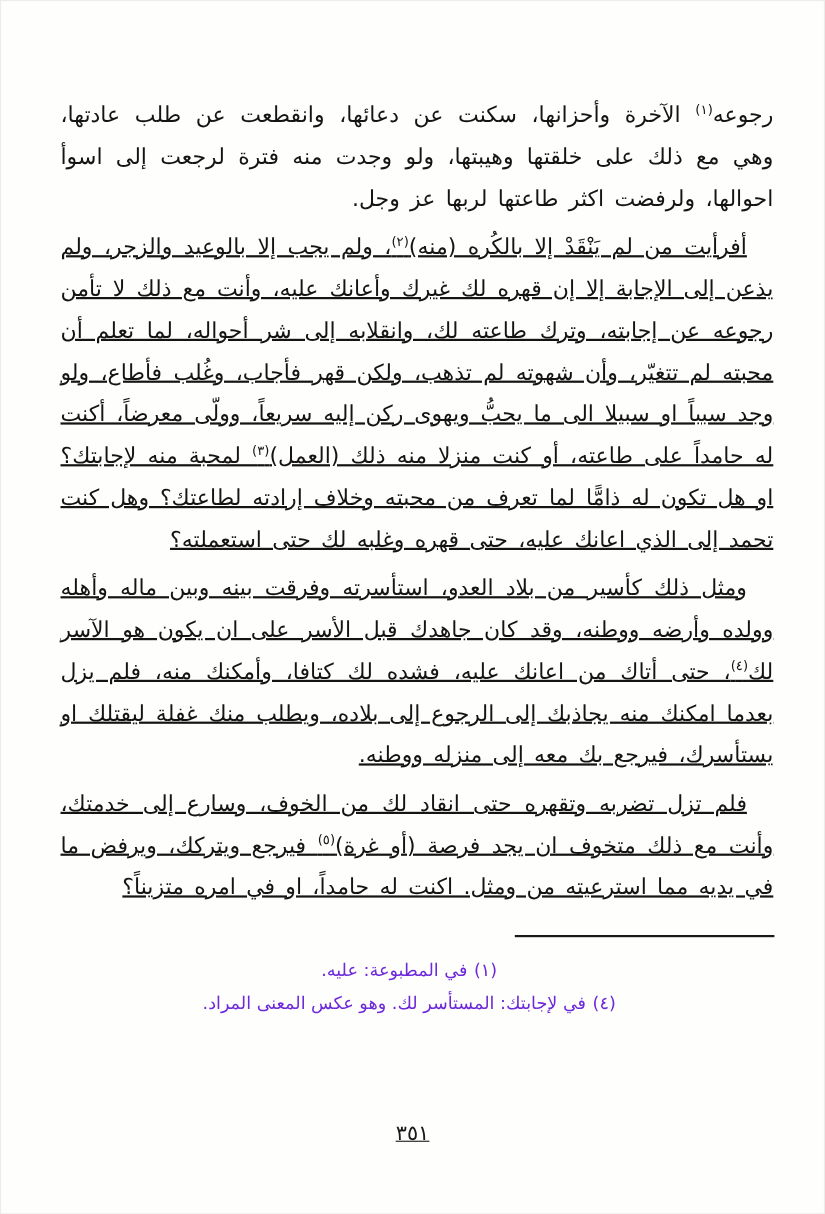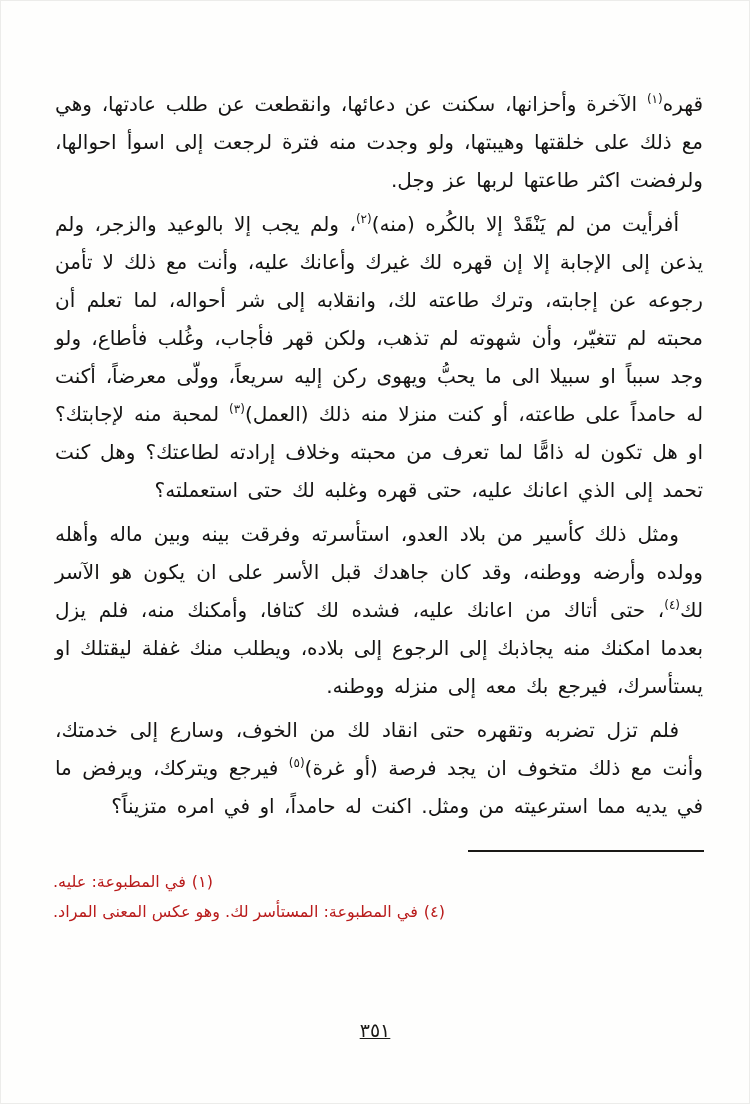--- a/index.html
+++ b/index.html
@@ -19,45 +19,45 @@
     right: 46px;
     width: 648px;
     direction: rtl;
     text-align: justify;
     font-size: 20px;
     line-height: 38px;
     word-spacing: 3px;
     color: #151413;
   }
   p.para { margin: 0 0 6px 0; }
-  p.para.indent { text-indent: 24px; }
+  p.para.indent { text-indent: 24px; text-decoration: underline; }
   sup.fn {
     font-size: 12px;
     line-height: 0;
     vertical-align: super;
     letter-spacing: 0;
   }
   .footnote-sep {
     position: absolute;
     top: 849px;
     right: 45px;
     width: 236px;
     height: 2px;
     background: #1a1916;
   }
   .footnotes {
     position: absolute;
     top: 866px;
-    right: 36px;
+    right: 47px;
     width: 660px;
     direction: rtl;
-    text-align: left;
+    text-align: center;
     font-size: 16px;
     line-height: 30px;
-    color: #b91c1c;
+    color: #6d28d9;
   }
   .footnote-item { white-space: nowrap; }
   .footnote-item .marker { display: inline-block; margin-left: 6px; }
   .page-number {
     position: absolute;
     top: 1018px;
     left: 0;
     width: 100%;
     text-align: center;
     direction: rtl;
@@ -66,29 +66,29 @@
     text-decoration: underline;
   }
 </style>
 </head>
 <body>
 
 <div class="sheet">
 
   <div class="body-text">
     <div>
-        <p class="para"><span>قهره</span><sup class="fn">(١)</sup><span> الآخرة وأحزانها، سكنت عن دعائها، وانقطعت عن طلب عادتها، وهي مع ذلك على خلقتها وهيبتها، ولو وجدت منه فترة لرجعت إلى اسوأ احوالها، ولرفضت اكثر طاعتها لربها عز وجل.</span></p>
+        <p class="para"><span>رجوعه</span><sup class="fn">(١)</sup><span> الآخرة وأحزانها، سكنت عن دعائها، وانقطعت عن طلب عادتها، وهي مع ذلك على خلقتها وهيبتها، ولو وجدت منه فترة لرجعت إلى اسوأ احوالها، ولرفضت اكثر طاعتها لربها عز وجل.</span></p>
         <p class="para indent"><span>أفرأيت من لم يَنْقَدْ إلا بالكُره (منه)</span><sup class="fn">(٢)</sup><span>، ولم يجب إلا بالوعيد والزجر، ولم يذعن إلى الإجابة إلا إن قهره لك غيرك وأعانك عليه، وأنت مع ذلك لا تأمن رجوعه عن إجابته، وترك طاعته لك، وانقلابه إلى شر أحواله، لما تعلم أن محبته لم تتغيّر، وأن شهوته لم تذهب، ولكن قهر فأجاب، وغُلب فأطاع، ولو وجد سبباً او سبيلا الى ما يحبُّ ويهوى ركن إليه سريعاً، وولّى معرضاً، أكنت له حامداً على طاعته، أو كنت منزلا منه ذلك (العمل)</span><sup class="fn">(٣)</sup><span> لمحبة منه لإجابتك؟ او هل تكون له ذامًّا لما تعرف من محبته وخلاف إرادته لطاعتك؟ وهل كنت تحمد إلى الذي اعانك عليه، حتى قهره وغلبه لك حتى استعملته؟</span></p>
         <p class="para indent"><span>ومثل ذلك كأسير من بلاد العدو، استأسرته وفرقت بينه وبين ماله وأهله وولده وأرضه ووطنه، وقد كان جاهدك قبل الأسر على ان يكون هو الآسر لك</span><sup class="fn">(٤)</sup><span>، حتى أتاك من اعانك عليه، فشده لك كتافا، وأمكنك منه، فلم يزل بعدما امكنك منه يجاذبك إلى الرجوع إلى بلاده، ويطلب منك غفلة ليقتلك او يستأسرك، فيرجع بك معه إلى منزله ووطنه.</span></p>
         <p class="para indent"><span>فلم تزل تضربه وتقهره حتى انقاد لك من الخوف، وسارع إلى خدمتك، وأنت مع ذلك متخوف ان يجد فرصة (أو غرة)</span><sup class="fn">(٥)</sup><span> فيرجع ويتركك، ويرفض ما في يديه مما استرعيته من ومثل. اكنت له حامداً، او في امره متزيناً؟</span></p>
       </div>
   </div>
 
   <div class="footnote-sep"></div>
 
   <div class="footnotes">
       <div class="footnote-item"><span class="marker">(١)</span><span>في المطبوعة: عليه.</span></div>
-      <div class="footnote-item"><span class="marker">(٤)</span><span>في المطبوعة: المستأسر لك. وهو عكس المعنى المراد.</span></div>
+      <div class="footnote-item"><span class="marker">(٤)</span><span>في لإجابتك: المستأسر لك. وهو عكس المعنى المراد.</span></div>
     </div>
 
   <div class="page-number">٣٥١</div>
 
 </div>
 
 </body></html>

